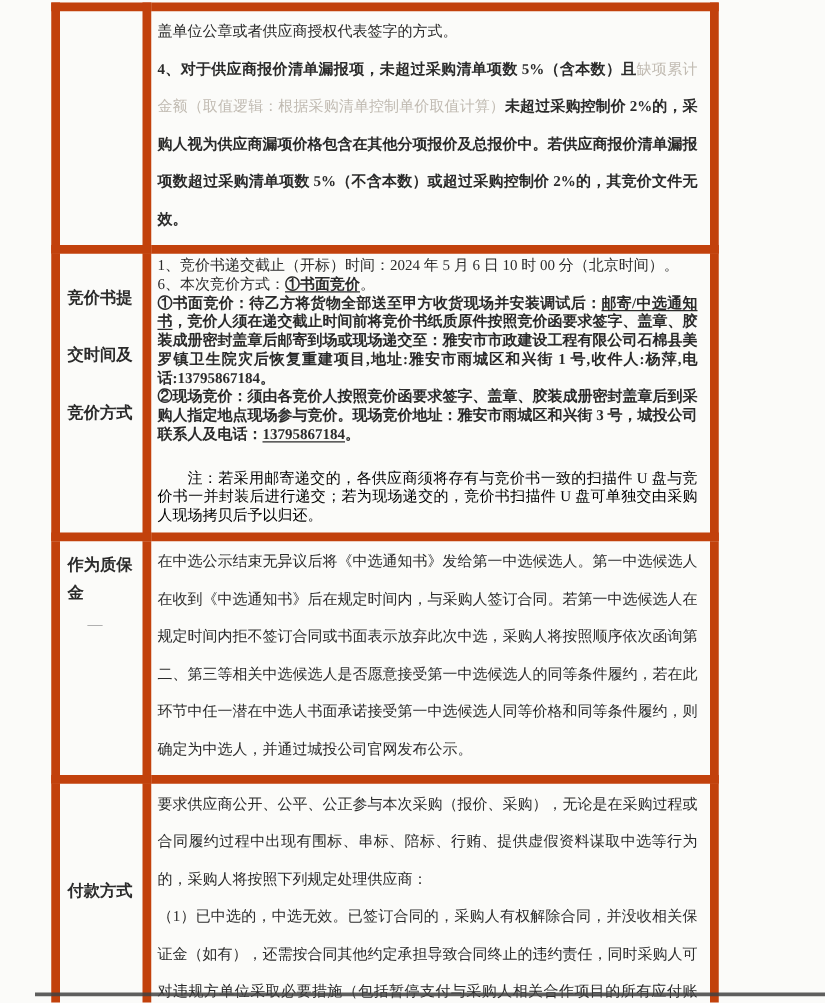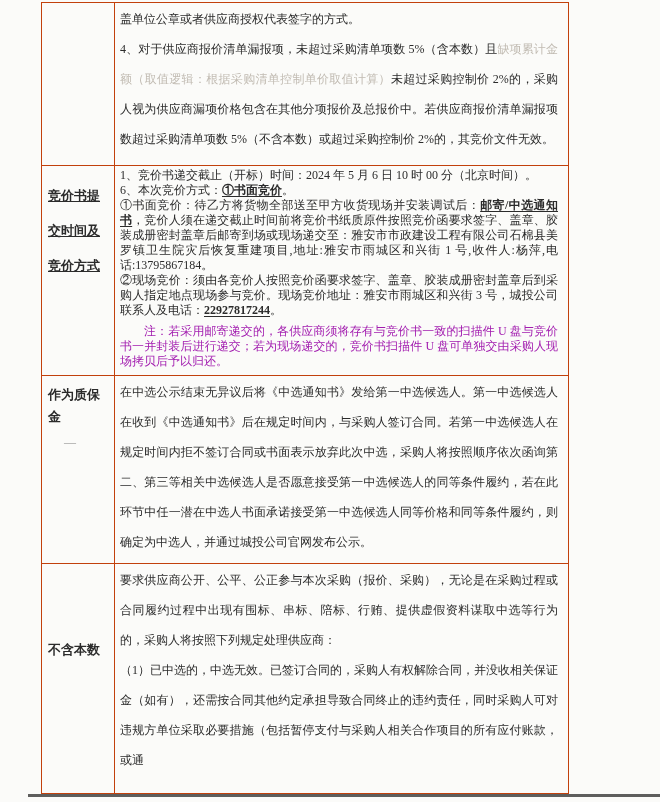--- a/index.html
+++ b/index.html
@@ -8,21 +8,21 @@
     background:#fbfbf9;
     font-family:"Liberation Serif","DejaVu Serif",serif;
   }
   .page { position:absolute; inset:0; }
 
   table.doc {
     position:absolute; left:41px; top:2px; width:527px;
     border-collapse:collapse; table-layout:fixed;
   }
   table.doc td {
-    border:1px solid #c2410c;
+    border:7px solid #c2410c;
     vertical-align:top;
     overflow:hidden;
   }
   .label-cell {
     font-weight:bold; font-size:13px; color:#2b2b2b;
     padding:8px 2px 4px 6px; line-height:22px;
   }
   .content-cell {
     font-size:12px; color:#2b2b2b;
     padding:1px 10px 6px 5px;
@@ -32,31 +32,31 @@
   tr.loose .content-cell p { line-height:30px; }
   tr.dense .content-cell { padding-top:2px; }
   tr.dense .content-cell p { line-height:15px; }
 
   
   tr.r0 { height:163px; }
   tr.r1 { height:199px; }
   tr.r2 { height:86px; }
   tr.r3 { height:173px; }
   tr.r4 { height:230px; }
-  tr.r1 .label-cell { padding-top:12px; line-height:35px;text-decoration:underline; }
+  tr.r1 .label-cell { padding-top:12px; line-height:46px; }
   tr.r2 .label-cell, tr.r3 .label-cell { padding-top:8px; }
   tr.r4 .label-cell { padding-top:75px; }
 
   
   .s-n {}
-  .s-b { font-weight:normal; }
+  .s-b { font-weight:bold; }
   .s-bu { font-weight:bold; text-decoration:underline; text-underline-offset:2px; }
   .s-f { color:#c1bbb2; }
   .s-note {}
-  p.note { margin-top:6px; text-indent:24px; color:#a21caf;font-family:Liberation Serif, serif; }
+  p.note { margin-top:20px; text-indent:24px; color:#000000;font-family:Liberation Serif, serif; }
 
   .label-mark {
     display:block; font-weight:normal; color:#9a9a9a;
     font-size:12px; line-height:12px; margin:8px 0 0 16px;
   }
 
   
   .page-edge {
     position:absolute; left:28px; top:794px; width:632px; height:3px;
     background:#424242; opacity:.85;
@@ -78,32 +78,32 @@
             <p><span class="s-n">盖单位公章或者供应商授权代表签字的方式。</span></p>
             <p><span class="s-b">4、对于供应商报价清单漏报项，未超过采购清单项数 5%（含本数）且</span><span class="s-f">缺项累计金额（取值逻辑：根据采购清单控制单价取值计算）</span><span class="s-b">未超过采购控制价 2%的，采购人视为供应商漏项价格包含在其他分项报价及总报价中。若供应商报价清单漏报项数超过采购清单项数 5%（不含本数）或超过采购控制价 2%的，其竞价文件无效。</span></p>
           </td>
         </tr>
         <tr class="r1 dense">
           <td class="label-cell"><span>竞价书提交时间及竞价方式</span></td>
           <td class="content-cell">
             <p><span class="s-n">1、竞价书递交截止（开标）时间：2024 年 5 月 6 日 10 时 00 分（北京时间）。</span></p>
             <p><span class="s-n">6、本次竞价方式：</span><span class="s-bu">①书面竞价</span><span class="s-n">。</span></p>
             <p><span class="s-b">①书面竞价：待乙方将货物全部送至甲方收货现场并安装调试后：</span><span class="s-bu">邮寄/中选通知书</span><span class="s-b">，竞价人须在递交截止时间前将竞价书纸质原件按照竞价函要求签字、盖章、胶装成册密封盖章后邮寄到场或现场递交至：雅安市市政建设工程有限公司石棉县美罗镇卫生院灾后恢复重建项目,地址:雅安市雨城区和兴街 1 号,收件人:杨萍,电话:13795867184。</span></p>
-            <p><span class="s-b">②现场竞价：须由各竞价人按照竞价函要求签字、盖章、胶装成册密封盖章后到采购人指定地点现场参与竞价。现场竞价地址：雅安市雨城区和兴街 3 号，城投公司联系人及电话：</span><span class="s-bu">22927817244</span><span class="s-b">。</span></p>
+            <p><span class="s-b">②现场竞价：须由各竞价人按照竞价函要求签字、盖章、胶装成册密封盖章后到采购人指定地点现场参与竞价。现场竞价地址：雅安市雨城区和兴街 3 号，城投公司联系人及电话：</span><span class="s-bu">13795867184</span><span class="s-b">。</span></p>
             <p class="note"><span class="s-note">注：若采用邮寄递交的，各供应商须将存有与竞价书一致的扫描件 U 盘与竞价书一并封装后进行递交；若为现场递交的，竞价书扫描件 U 盘可单独交由采购人现场拷贝后予以归还。</span></p>
           </td>
         </tr>
         <tr class="r3 loose">
           <td class="label-cell"><span>作为质保金</span><span class="label-mark">—</span></td>
           <td class="content-cell">
             <p><span class="s-n">在中选公示结束无异议后将《中选通知书》发给第一中选候选人。第一中选候选人在收到《中选通知书》后在规定时间内，与采购人签订合同。若第一中选候选人在规定时间内拒不签订合同或书面表示放弃此次中选，采购人将按照顺序依次函询第二、第三等相关中选候选人是否愿意接受第一中选候选人的同等条件履约，若在此环节中任一潜在中选人书面承诺接受第一中选候选人同等价格和同等条件履约，则确定为中选人，并通过城投公司官网发布公示。</span></p>
           </td>
         </tr>
         <tr class="r4 loose">
-          <td class="label-cell"><span>不含本数</span></td>
+          <td class="label-cell"><span>付款方式</span></td>
           <td class="content-cell">
             <p><span class="s-n">要求供应商公开、公平、公正参与本次采购（报价、采购），无论是在采购过程或合同履约过程中出现有围标、串标、陪标、行贿、提供虚假资料谋取中选等行为的，采购人将按照下列规定处理供应商：</span></p>
             <p><span class="s-n">（1）已中选的，中选无效。已签订合同的，采购人有权解除合同，并没收相关保证金（如有），还需按合同其他约定承担导致合同终止的违约责任，同时采购人可对违规方单位采取必要措施（包括暂停支付与采购人相关合作项目的所有应付账款，或通</span></p>
           </td>
         </tr>
       </tbody>
   </table>
   <div class="page-edge"></div>
 </div>
 

